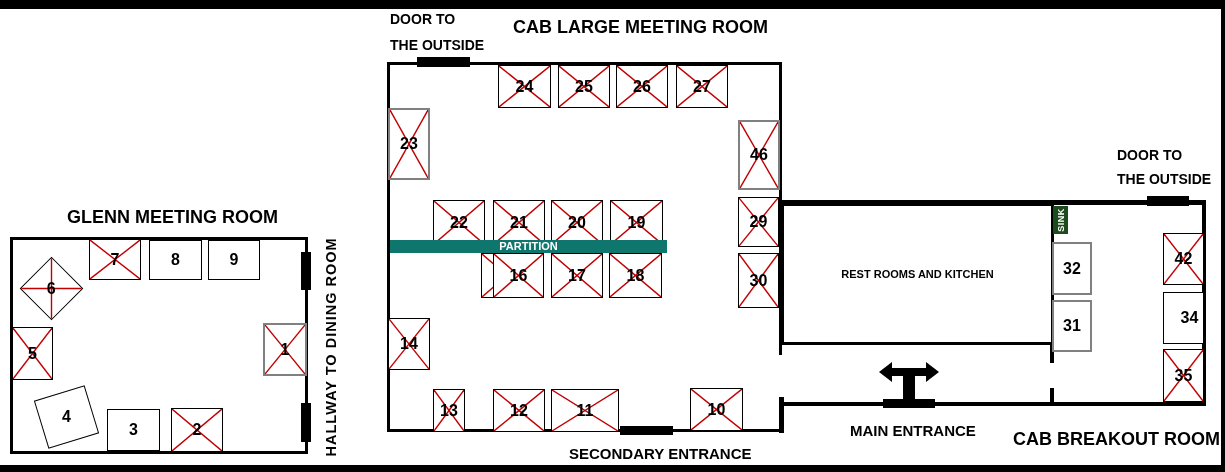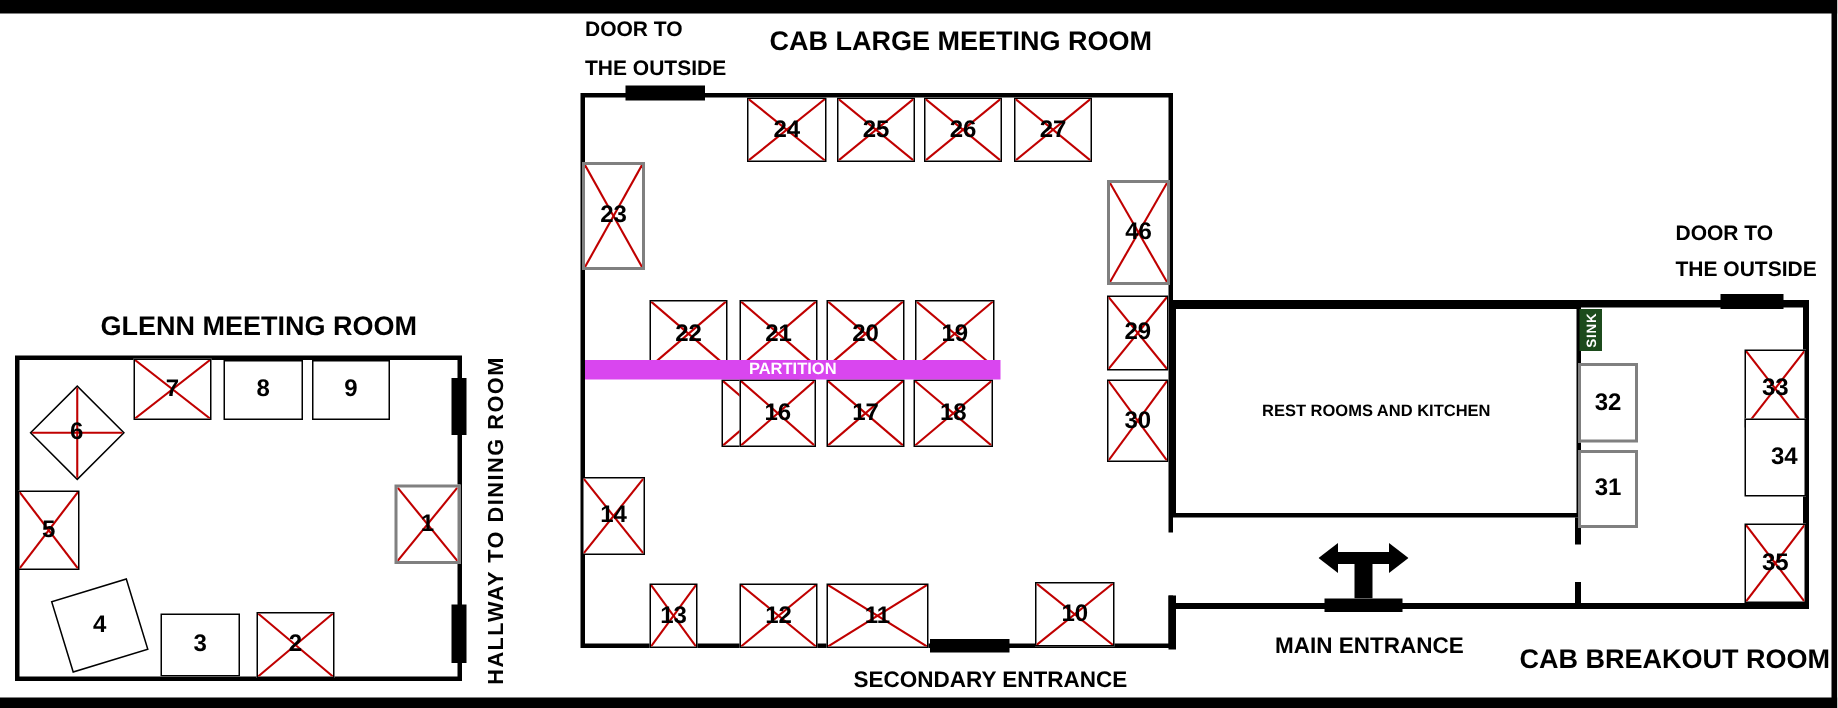--- a/index.html
+++ b/index.html
@@ -12,21 +12,21 @@
   .lbl{position:absolute;white-space:nowrap;line-height:1.1;z-index:8;}
   .title{font-size:18px;}
   .midlbl{font-size:15px;}
   .doorlbl{font-size:14px;line-height:26px;}
   .table{position:absolute;background:#fff;border:1.5px solid #000;box-sizing:border-box;
          display:flex;align-items:center;justify-content:center;z-index:5;}
   .table.gray{border:2px solid #808080;}
   .table .num{font-size:16px;line-height:1;position:relative;z-index:2;}
   .table svg.x{position:absolute;left:0;top:0;width:100%;height:100%;z-index:1;}
   .table svg.x line{stroke:var(--cross,#c00000);stroke-width:1.4px;}
-  #partition{position:absolute;left:390px;top:240px;width:277px;height:13px;background:#d946ef;
+  #partition{position:absolute;left:390px;top:240px;width:277px;height:13px;background:#0f766e;
              color:#fff;font-size:11px;display:flex;align-items:center;justify-content:center;z-index:6;line-height:1;}
   #restrooms{position:absolute;left:781px;top:200px;width:273px;height:145px;border:3px solid #000;border-top:6px solid #000;
              box-sizing:border-box;display:flex;align-items:center;justify-content:center;font-size:11px;z-index:2;}
   #sink{position:absolute;left:1053px;top:206px;width:15px;height:28px;background:var(--sink,#1c4b1c);
         display:flex;align-items:center;justify-content:center;z-index:6;}
   #sink span{color:#fff;font-size:9px;transform:rotate(-90deg);letter-spacing:.5px;}
   #hallway{position:absolute;left:331px;top:347px;transform:translate(-50%,-50%) rotate(-90deg);
            font-size:14.5px;letter-spacing:1px;white-space:nowrap;z-index:8;}
   #arrow{position:absolute;left:879px;top:362px;z-index:7;}
   .frame{position:absolute;background:#000;z-index:9;}
@@ -285,23 +285,23 @@
       <span class="num">31</span>
     </div>
     <div class="table gray" style="left: 1052px; top: 242px; width: 40px; height: 53px;">
       <span class="num">32</span>
     </div>
     <div class="table" style="left: 1163px; top: 233px; width: 41px; height: 52px;">
       <svg class="x" viewBox="0 0 100 100" preserveAspectRatio="none">
         <line x1="0" y1="0" x2="100" y2="100" vector-effect="non-scaling-stroke"></line>
         <line x1="100" y1="0" x2="0" y2="100" vector-effect="non-scaling-stroke"></line>
       </svg>
-      <span class="num">33</span>
-    </div>
-    <div class="table" style="left: 1163px; top: 279px; width: 41px; height: 52px; padding-left: 12px;">
+      <span class="num">42</span>
+    </div>
+    <div class="table" style="left: 1163px; top: 292px; width: 41px; height: 52px; padding-left: 12px;">
       <span class="num">34</span>
     </div>
     <div class="table" style="left: 1163px; top: 349px; width: 41px; height: 53px;">
       <svg class="x" viewBox="0 0 100 100" preserveAspectRatio="none">
         <line x1="0" y1="0" x2="100" y2="100" vector-effect="non-scaling-stroke"></line>
         <line x1="100" y1="0" x2="0" y2="100" vector-effect="non-scaling-stroke"></line>
       </svg>
       <span class="num">35</span>
     </div>
   </div>

